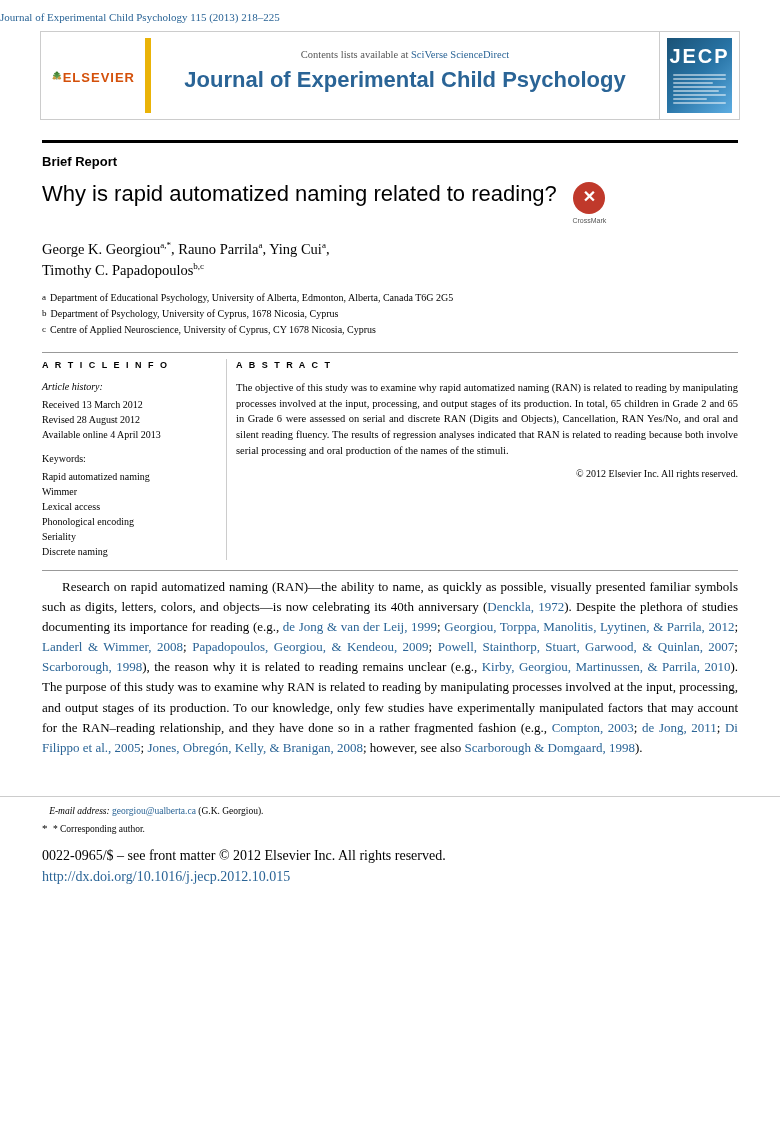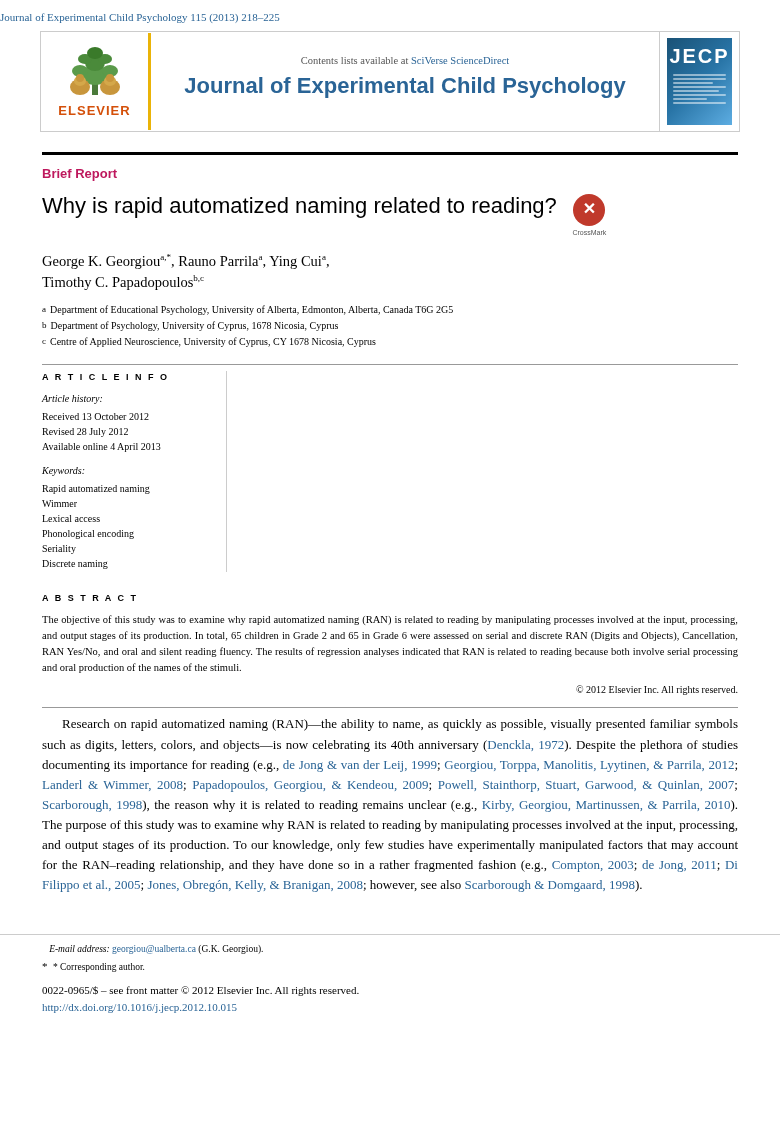--- a/index.html
+++ b/index.html
@@ -35,25 +35,24 @@
       align-items: center;
       border: 1px solid #ccc;
       margin: 0 40px;
       background: #fff;
     }
 
     .elsevier-logo {
       width: 110px;
       min-width: 110px;
       display: flex;
-      flex-direction: column;
       align-items: center;
       justify-content: center;
       padding: 10px;
-      border-right: 3px solid #eab308;
+      border-right: 6px solid #eab308;
     }
 
     .elsevier-tree {
       width: 70px;
       height: 55px;
     }
 
     .elsevier-text {
       font-size: 13px;
       color: #d4500a;
@@ -109,21 +108,21 @@
       justify-content: center;
     }
 
     .jecp-badge {
       background: linear-gradient(135deg, #1a5276 0%, #2874a6 50%, #5dade2 100%);
       color: white;
       font-family: Arial, sans-serif;
       font-size: 8px;
       padding: 4px;
       width: 65px;
-      height: 87px;
+      height: 75px;
       display: flex;
       flex-direction: column;
       align-items: center;
       justify-content: flex-start;
       position: relative;
       overflow: hidden;
     }
 
     .jecp-letters {
       font-size: 20px;
@@ -153,21 +152,21 @@
 
     .divider-thick {
       height: 3px;
       background: #000;
       margin: 8px 0 10px 0;
     }
 
     .brief-report-label {
       font-size: 13px;
       font-weight: bold;
-      color: #be185d;
+      color: #000000;
       font-family: Arial, sans-serif;
       margin-bottom: 8px;
     }
 
     .article-title {
       font-size: 22px;
       font-weight: normal;
       color: #000;
       font-family: Arial, sans-serif;
       line-height: 1.3;
@@ -238,23 +237,22 @@
 
     .divider-thin {
       height: 1px;
       background: #999;
       margin: 6px 0;
     }
 
     
     .two-col {
       display: flex;
-      gap: 20px;
+      gap: 9px;
       margin-bottom: 10px;
-      flex-direction: column;
     }
 
     .col-left {
       width: 185px;
       min-width: 185px;
       border-right: 1px solid #ccc;
       padding-right: 14px;
     }
 
     .col-right {
@@ -279,21 +277,20 @@
     }
 
     .article-history-item {
       font-size: 10px;
       color: #000;
       margin-bottom: 1px;
     }
 
     .keywords-label {
       font-size: 10px;
-      font-style: italic;
       color: #000;
       margin-top: 10px;
       margin-bottom: 4px;
     }
 
     .keyword-item {
       font-size: 10px;
       color: #000;
       margin-bottom: 1px;
     }
@@ -356,21 +353,21 @@
       line-height: 1.4;
     }
 
     .footnote .asterisk {
       font-size: 11px;
       margin-right: 3px;
     }
 
     .footer-bottom {
       margin-top: 8px;
-      font-size: 11px;
+      font-size: 14px;
       color: #000;
       line-height: 1.5;
     }
 
     .doi-link {
       color: #2a6496;
       text-decoration: none;
     }
   </style>
 </head>
@@ -472,22 +469,22 @@
     </div>
 
     <div class="divider-thin"></div>
 
     <div class="two-col">
 
       <div class="col-left">
         <div class="section-heading">A R T I C L E   I N F O</div>
 
         <div class="article-history-label">Article history:</div>
-        <div class="article-history-item">Received 13 October 2012</div>
-        <div class="article-history-item">Revised 28 July 2012</div>
+        <div class="article-history-item">Received 13 March 2012</div>
+        <div class="article-history-item">Revised 28 August 2012</div>
         <div class="article-history-item">Available online 4 April 2013</div>
 
         <div class="keywords-label">Keywords:</div>
         <div class="keyword-item">Rapid automatized naming</div>
         <div class="keyword-item">Wimmer</div>
         <div class="keyword-item">Lexical access</div>
         <div class="keyword-item">Phonological encoding</div>
         <div class="keyword-item">Seriality</div>
         <div class="keyword-item">Discrete naming</div>
       </div>

